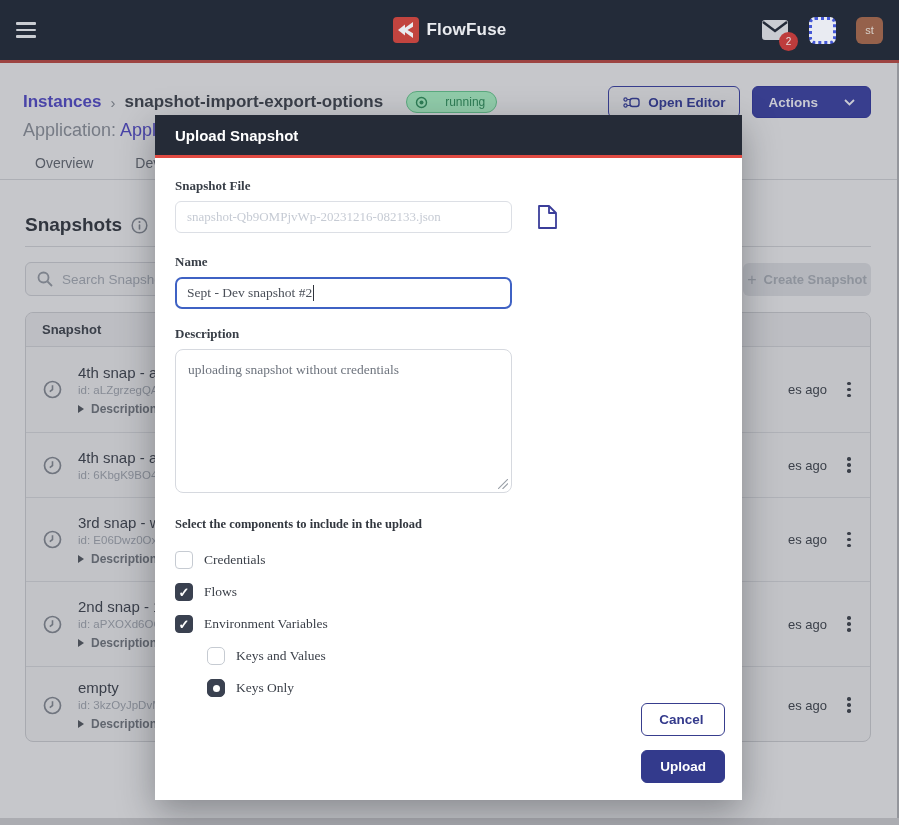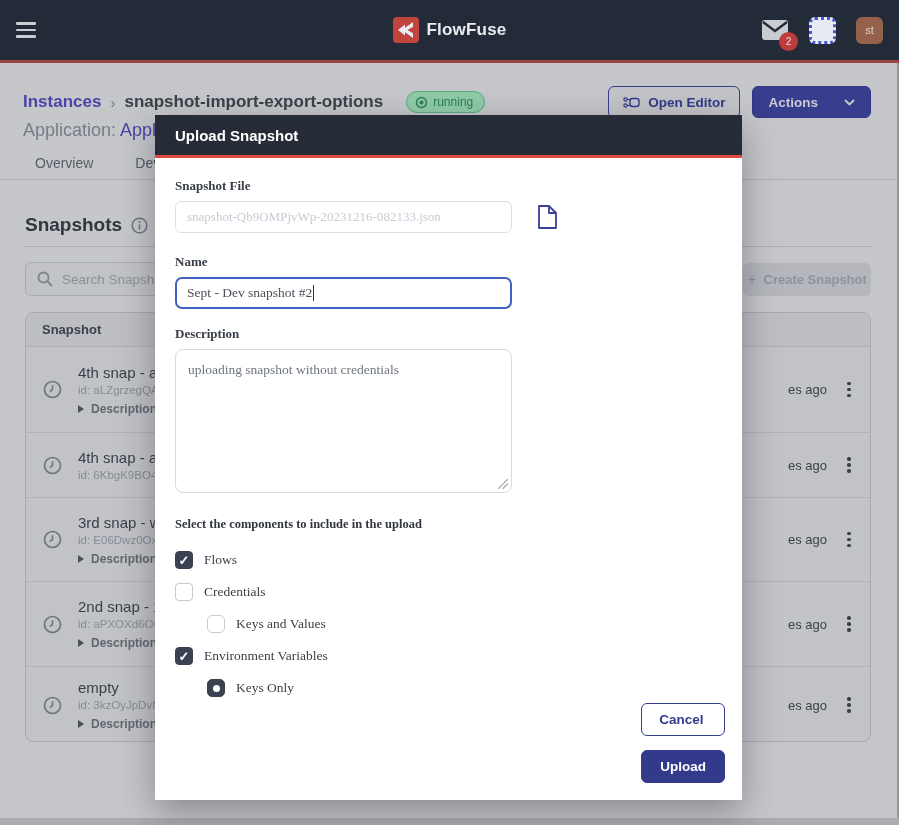--- a/index.html
+++ b/index.html
@@ -25,21 +25,21 @@
     background:#BE3C3C; color:#E6E0E0; font-size:10px; display:flex; align-items:center; justify-content:center; }
   .team-ic { width:27px; height:27px; background:#E9EBF2; border:3px dotted #4558D6; border-radius:6px; }
   .avatar { width:27px; height:27px; border-radius:6px; background:#95614B; color:#D9D2CC;
     font-size:11px; display:flex; align-items:center; justify-content:center; }
   
   .page-head { position:absolute; top:86px; left:23px; right:28px; display:flex; justify-content:space-between; z-index:1;text-align:center; }
   .crumbs { display:flex; align-items:center; gap:9px; }
   .crumb-link { color:#4944A8; font-size:17px; font-weight:700; }
   .crumb-sep { color:#71767F; font-size:15px; }
   .crumb-cur { color:#3B404A; font-size:17px; font-weight:700; }
-  .status-badge { margin-left:14px; display:flex; align-items:center; gap:5px; background:#90CBA9;
+  .status-badge { margin-left:14px; display:flex; align-items:center; gap:17px; background:#90CBA9;
     border:1px solid #5BAA7F; border-radius:999px; padding:3px 11px 3px 8px; color:#2E7C55; font-size:12px; }
   .head-buttons { display:flex; gap:12px; }
   .btn-openeditor { height:32px; display:flex; align-items:center; gap:8px; padding:0 14px;
     background:#C3C4C8; border:1px solid #383E8E; border-radius:6px; color:#333A86;
     font-size:13.5px; font-weight:700; cursor:pointer; }
   .btn-actions { height:32px; display:flex; align-items:center; gap:26px; padding:0 15px;
     background:#383E8E; border:1px solid #31368A; border-radius:6px; color:#C9CAD3;
     font-size:13.5px; font-weight:700; cursor:pointer; }
   .app-line { position:absolute; top:120px; left:23px; font-size:18px; color:#767B85; z-index:1; white-space:nowrap; }
   .app-line a { color:#4944A8; text-decoration:none; }
@@ -364,36 +364,36 @@
     <div class="f-label lbl-desc">Description</div>
     <div class="ta">
       <span>uploading snapshot without credentials</span>
       <svg width="10" height="10" viewBox="0 0 10 10">
         <path d="M0 10 L10 0 M4.5 10 L10 4.5" stroke="#9AA0A8" stroke-width="1.1"></path>
       </svg>
     </div>
 
     <div class="comp-label">Select the components to include in the upload</div>
     <div class="opts">
+      <div class="opt checkbox">
+        <span class="opt-box"></span>
+        <span class="opt-label">Credentials</span>
+      </div>
       <div class="opt checkbox checked">
         <span class="opt-box"></span>
         <span class="opt-label">Flows</span>
       </div>
-      <div class="opt checkbox">
+      <div class="opt checkbox checked">
         <span class="opt-box"></span>
-        <span class="opt-label">Credentials</span>
+        <span class="opt-label">Environment Variables</span>
       </div>
       <div class="opt radio indent">
         <span class="opt-box"></span>
         <span class="opt-label">Keys and Values</span>
       </div>
-      <div class="opt checkbox checked">
-        <span class="opt-box"></span>
-        <span class="opt-label">Environment Variables</span>
-      </div>
       <div class="opt radio checked indent">
         <span class="opt-box"></span>
         <span class="opt-label">Keys Only</span>
       </div>
     </div>
   </div>
 
   <div class="modal-footer">
     <button class="btn-cancel">Cancel</button>
     <button class="btn-upload">Upload</button>

